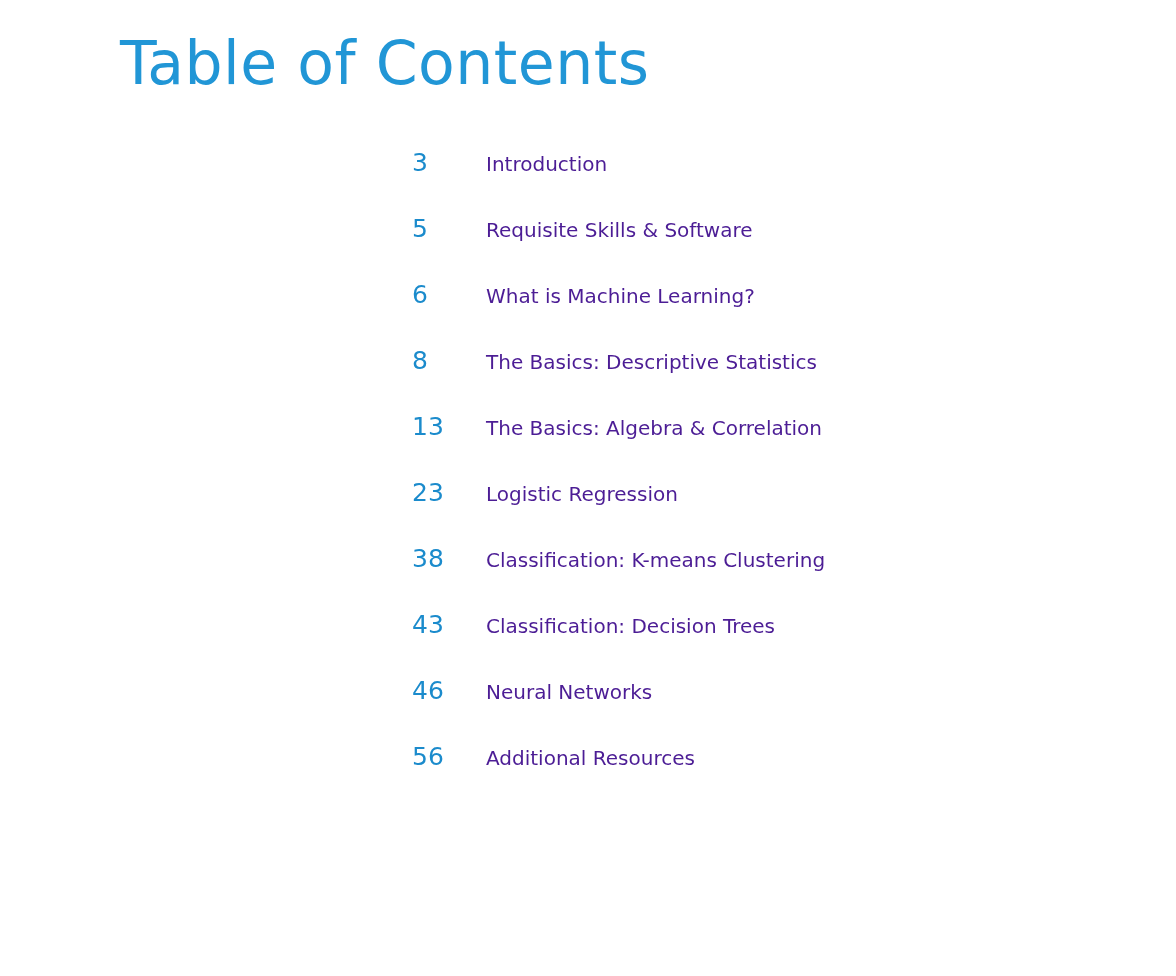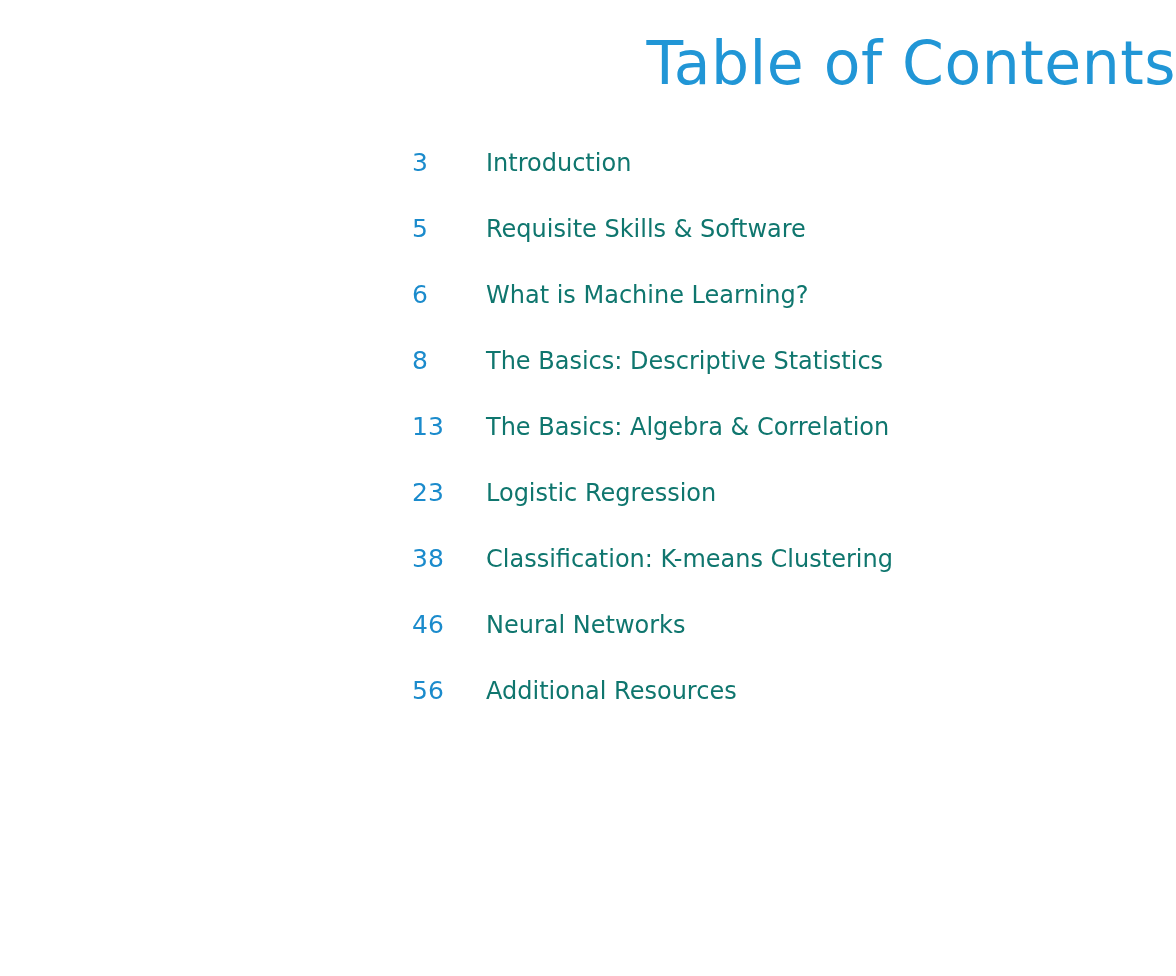--- a/index.html
+++ b/index.html
@@ -17,21 +17,21 @@
     position: relative;
     width: 1176px;
     height: 976px;
     background: #ffffff;
   }
   .toc-title {
     position: absolute;
     left: 0;
     top: 30px;
     width: 1176px;
-    text-align: right;
+    text-align: left;
     padding-left: 120px;
     box-sizing: border-box;
     color: #2196d6;
     font-size: 60px;
     font-weight: 400;
     letter-spacing: 0.5px;
     line-height: 1.1;
     font-family: "DejaVu Sans", sans-serif;
   }
   .toc-list {
@@ -49,22 +49,22 @@
   }
   .toc-page {
     color: #1b8bcc;
     font-size: 25px;
     font-weight: 400;
     width: 74px;
     flex: 0 0 74px;
     font-family: "DejaVu Sans", sans-serif;
   }
   .toc-label {
-    color: #0f766e;
-    font-size: 24px;
+    color: #4c1d95;
+    font-size: 20px;
     font-weight: 400;
     font-family: "DejaVu Sans", sans-serif;
   }
 </style>
 </head>
 <body>
 
 <div class="page">
 
   <div class="toc-title">Table of Contents</div>
@@ -100,20 +100,24 @@
     <div class="toc-row">
       <span class="toc-page">23</span>
       <span class="toc-label">Logistic Regression</span>
     </div>
 
     <div class="toc-row">
       <span class="toc-page">38</span>
       <span class="toc-label">Classification: K-means Clustering</span>
     </div>
 
+    <div class="toc-row">
+      <span class="toc-page">43</span>
+      <span class="toc-label">Classification: Decision Trees</span>
+    </div>
 
     <div class="toc-row">
       <span class="toc-page">46</span>
       <span class="toc-label">Neural Networks</span>
     </div>
 
     <div class="toc-row">
       <span class="toc-page">56</span>
       <span class="toc-label">Additional Resources</span>
     </div>

